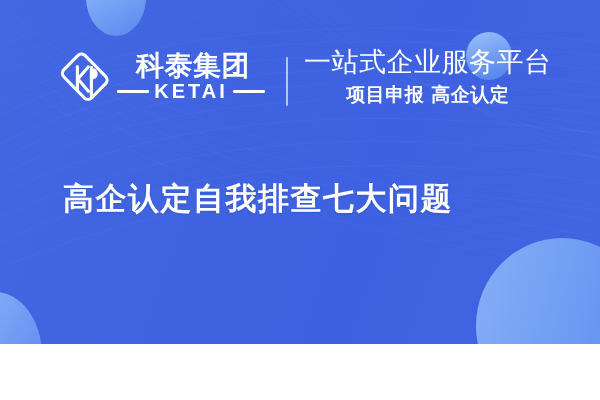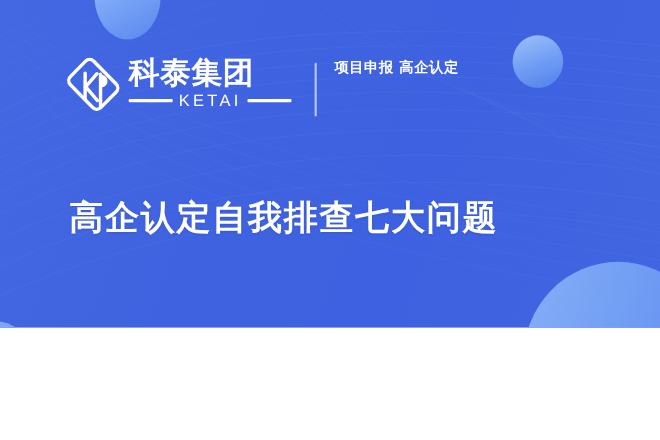--- a/index.html
+++ b/index.html
@@ -3,24 +3,25 @@
 <meta charset="utf-8">
 <style>
   html, body {
     margin: 0;
     padding: 0;
     background: #ffffff;
   }
   #banner {
     position: relative;
     width: 600px;
-    height: 298px;
+    height: 344px;
     overflow: hidden;
     background: linear-gradient(110deg, #4467e2 0%, #3f63e0 38%, #3d61e0 62%, #4265e1 100%);
     font-family: "Liberation Sans", "DejaVu Sans", sans-serif;
+    text-align: center;
     -webkit-font-smoothing: antialiased;
   }
 
   
   .blob {
     position: absolute;
     border-radius: 50%;
     pointer-events: none;
   }
   .blob-top-left {
@@ -102,23 +103,23 @@
     width: 148px;
   }
   .logo-dash {
     flex: 1 1 auto;
     height: 3px;
     background: #ffffff;
     border-radius: 1px;
   }
   .logo-latin {
     font-family: "Liberation Sans", sans-serif;
-    font-size: 15px;
+    font-size: 20px;
     line-height: 15px;
-    font-weight: 400;
+    font-weight: 700;
     letter-spacing: 3px;
     color: #ffffff;
     white-space: nowrap;
   }
 
   .header-divider {
     position: absolute;
     left: 286px;
     top: 57px;
     width: 2px;
@@ -139,21 +140,21 @@
     line-height: 32px;
     font-weight: 400;
     letter-spacing: .5px;
     color: #ffffff;
     white-space: nowrap;
   }
   .tagline-sub {
     display: block;
     margin-top: 4px;
     font-family: "DejaVu Serif", "Liberation Serif", serif;
-    font-size: 13px;
+    font-size: 19px;
     line-height: 24px;
     font-weight: 700;
     letter-spacing: .5px;
     color: #ffffff;
     white-space: nowrap;
   }
 
   
   .headline {
     position: absolute;
@@ -235,20 +236,21 @@
       <div class="logo-latin-row">
         <span class="logo-dash"></span>
         <span class="logo-latin">KETAI</span>
         <span class="logo-dash"></span>
       </div>
     </div>
 
     <div class="header-divider"></div>
 
     <div class="tagline-block">
+      <span class="tagline-main">一站式企业服务平台</span>
       <span class="tagline-sub">项目申报 高企认定</span>
     </div>
 
   </div>
 
   <div class="headline">高企认定自我排查七大问题</div>
 
 </div>
 
 </body></html>

